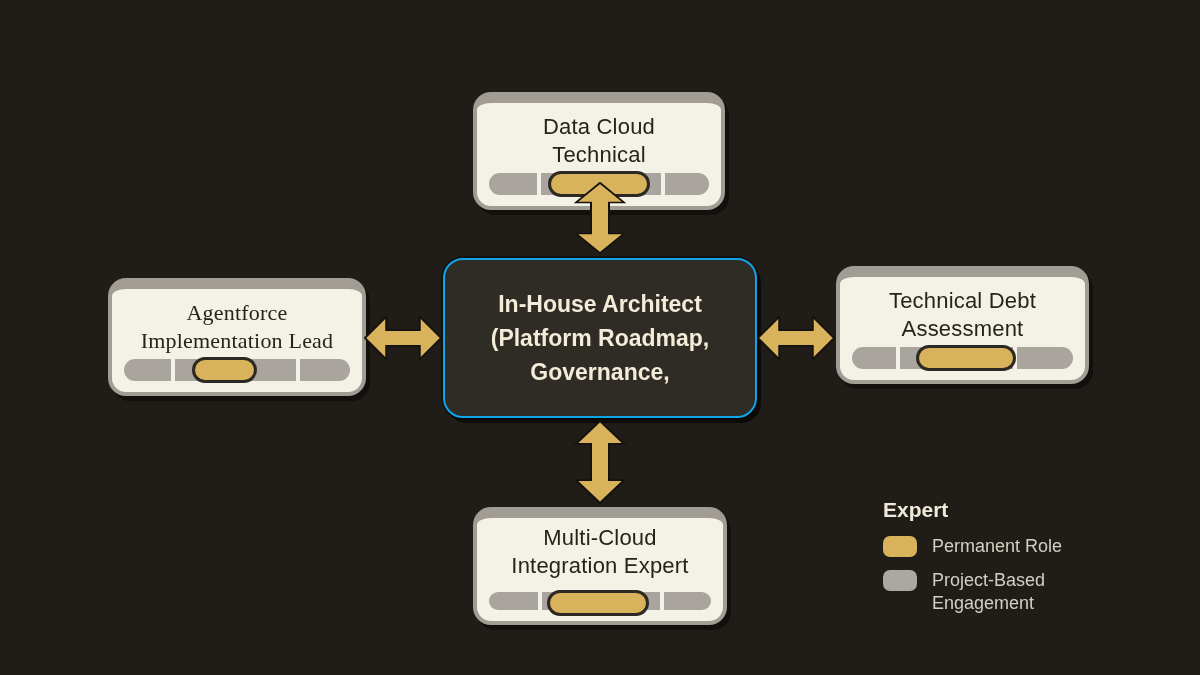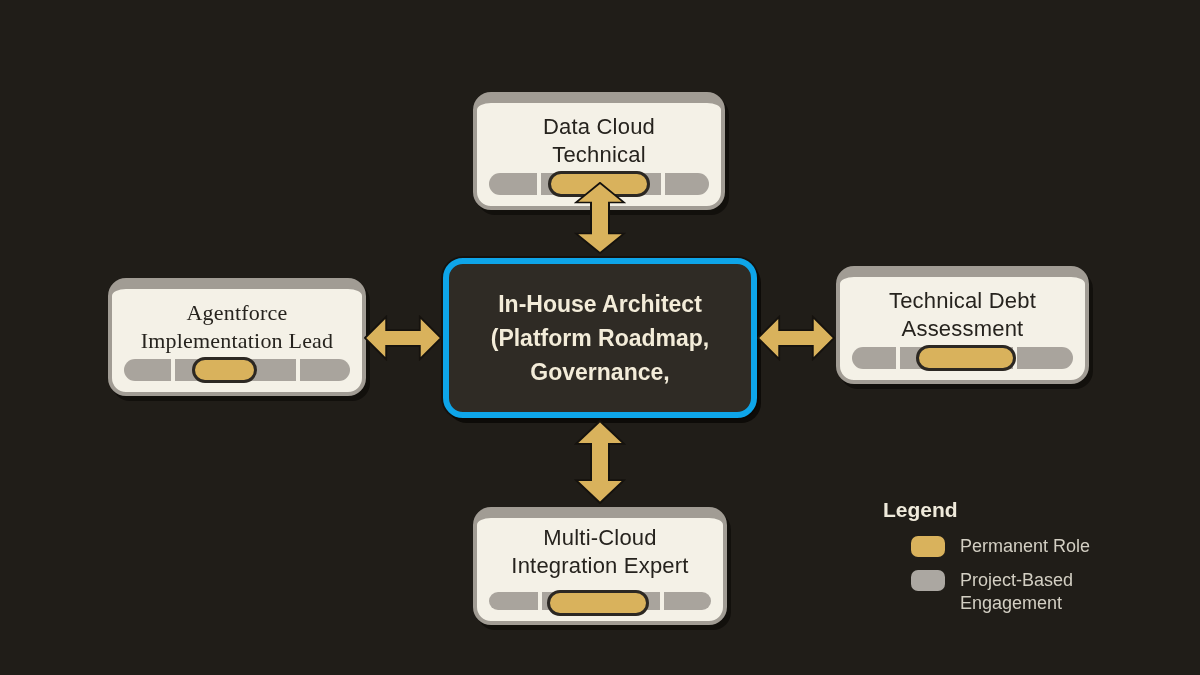--- a/index.html
+++ b/index.html
@@ -68,21 +68,21 @@
     width: var(--pw);
     background: #d9b25c;
     border: 3px solid #2c2823;
     border-radius: 999px;
   }
 
   
   .center-card {
     position: absolute;
     background: #2f2b25;
-    border: 6px solid #0ea5e9;
+    border: 2px solid #0ea5e9;
     border-radius: 20px;
     box-shadow: 4px 5px 0 rgba(5,4,2,0.7), 0 0 0 2px rgba(0,0,0,0.35);
     display: flex;
     flex-direction: column;
     align-items: center;
     justify-content: center;
     text-align: center;
     color: #f3ecd9;
     font-weight: bold;
     font-size: 23px;
@@ -101,21 +101,20 @@
   .legend-title {
     color: #efeadb;
     font-weight: bold;
     font-size: 21px;
     margin-bottom: 13px;
   }
   .legend-row {
     display: flex;
     align-items: flex-start;
     margin-bottom: 11px;
-    margin-left: 28px;
   }
   .legend-swatch {
     width: 34px;
     height: 21px;
     border-radius: 7px;
     margin-right: 15px;
     flex: 0 0 auto;
     margin-top: 1px;
   }
   .legend-label {
@@ -199,21 +198,21 @@
       <polygon points="1,26 25,2 25,17 63,17 63,2 87,26 63,50 63,35 25,35 25,50"></polygon>
     </svg>
   </div>
   <div class="arrow" style="left:757px; top:315px; width:78px; height:46px;">
     <svg viewBox="0 0 88 52" preserveAspectRatio="none">
       <polygon points="1,26 25,2 25,17 63,17 63,2 87,26 63,50 63,35 25,35 25,50"></polygon>
     </svg>
   </div>
 
   <div class="legend">
-    <div class="legend-title">Legend</div>
+    <div class="legend-title">Expert</div>
     <div class="legend-row">
       <div class="legend-swatch" style="background: rgb(217, 178, 92);"></div>
       <div class="legend-label">Permanent Role</div>
     </div>
     <div class="legend-row">
       <div class="legend-swatch" style="background: rgb(171, 167, 161);"></div>
       <div class="legend-label">Project-Based Engagement</div>
     </div>
   </div>
 

